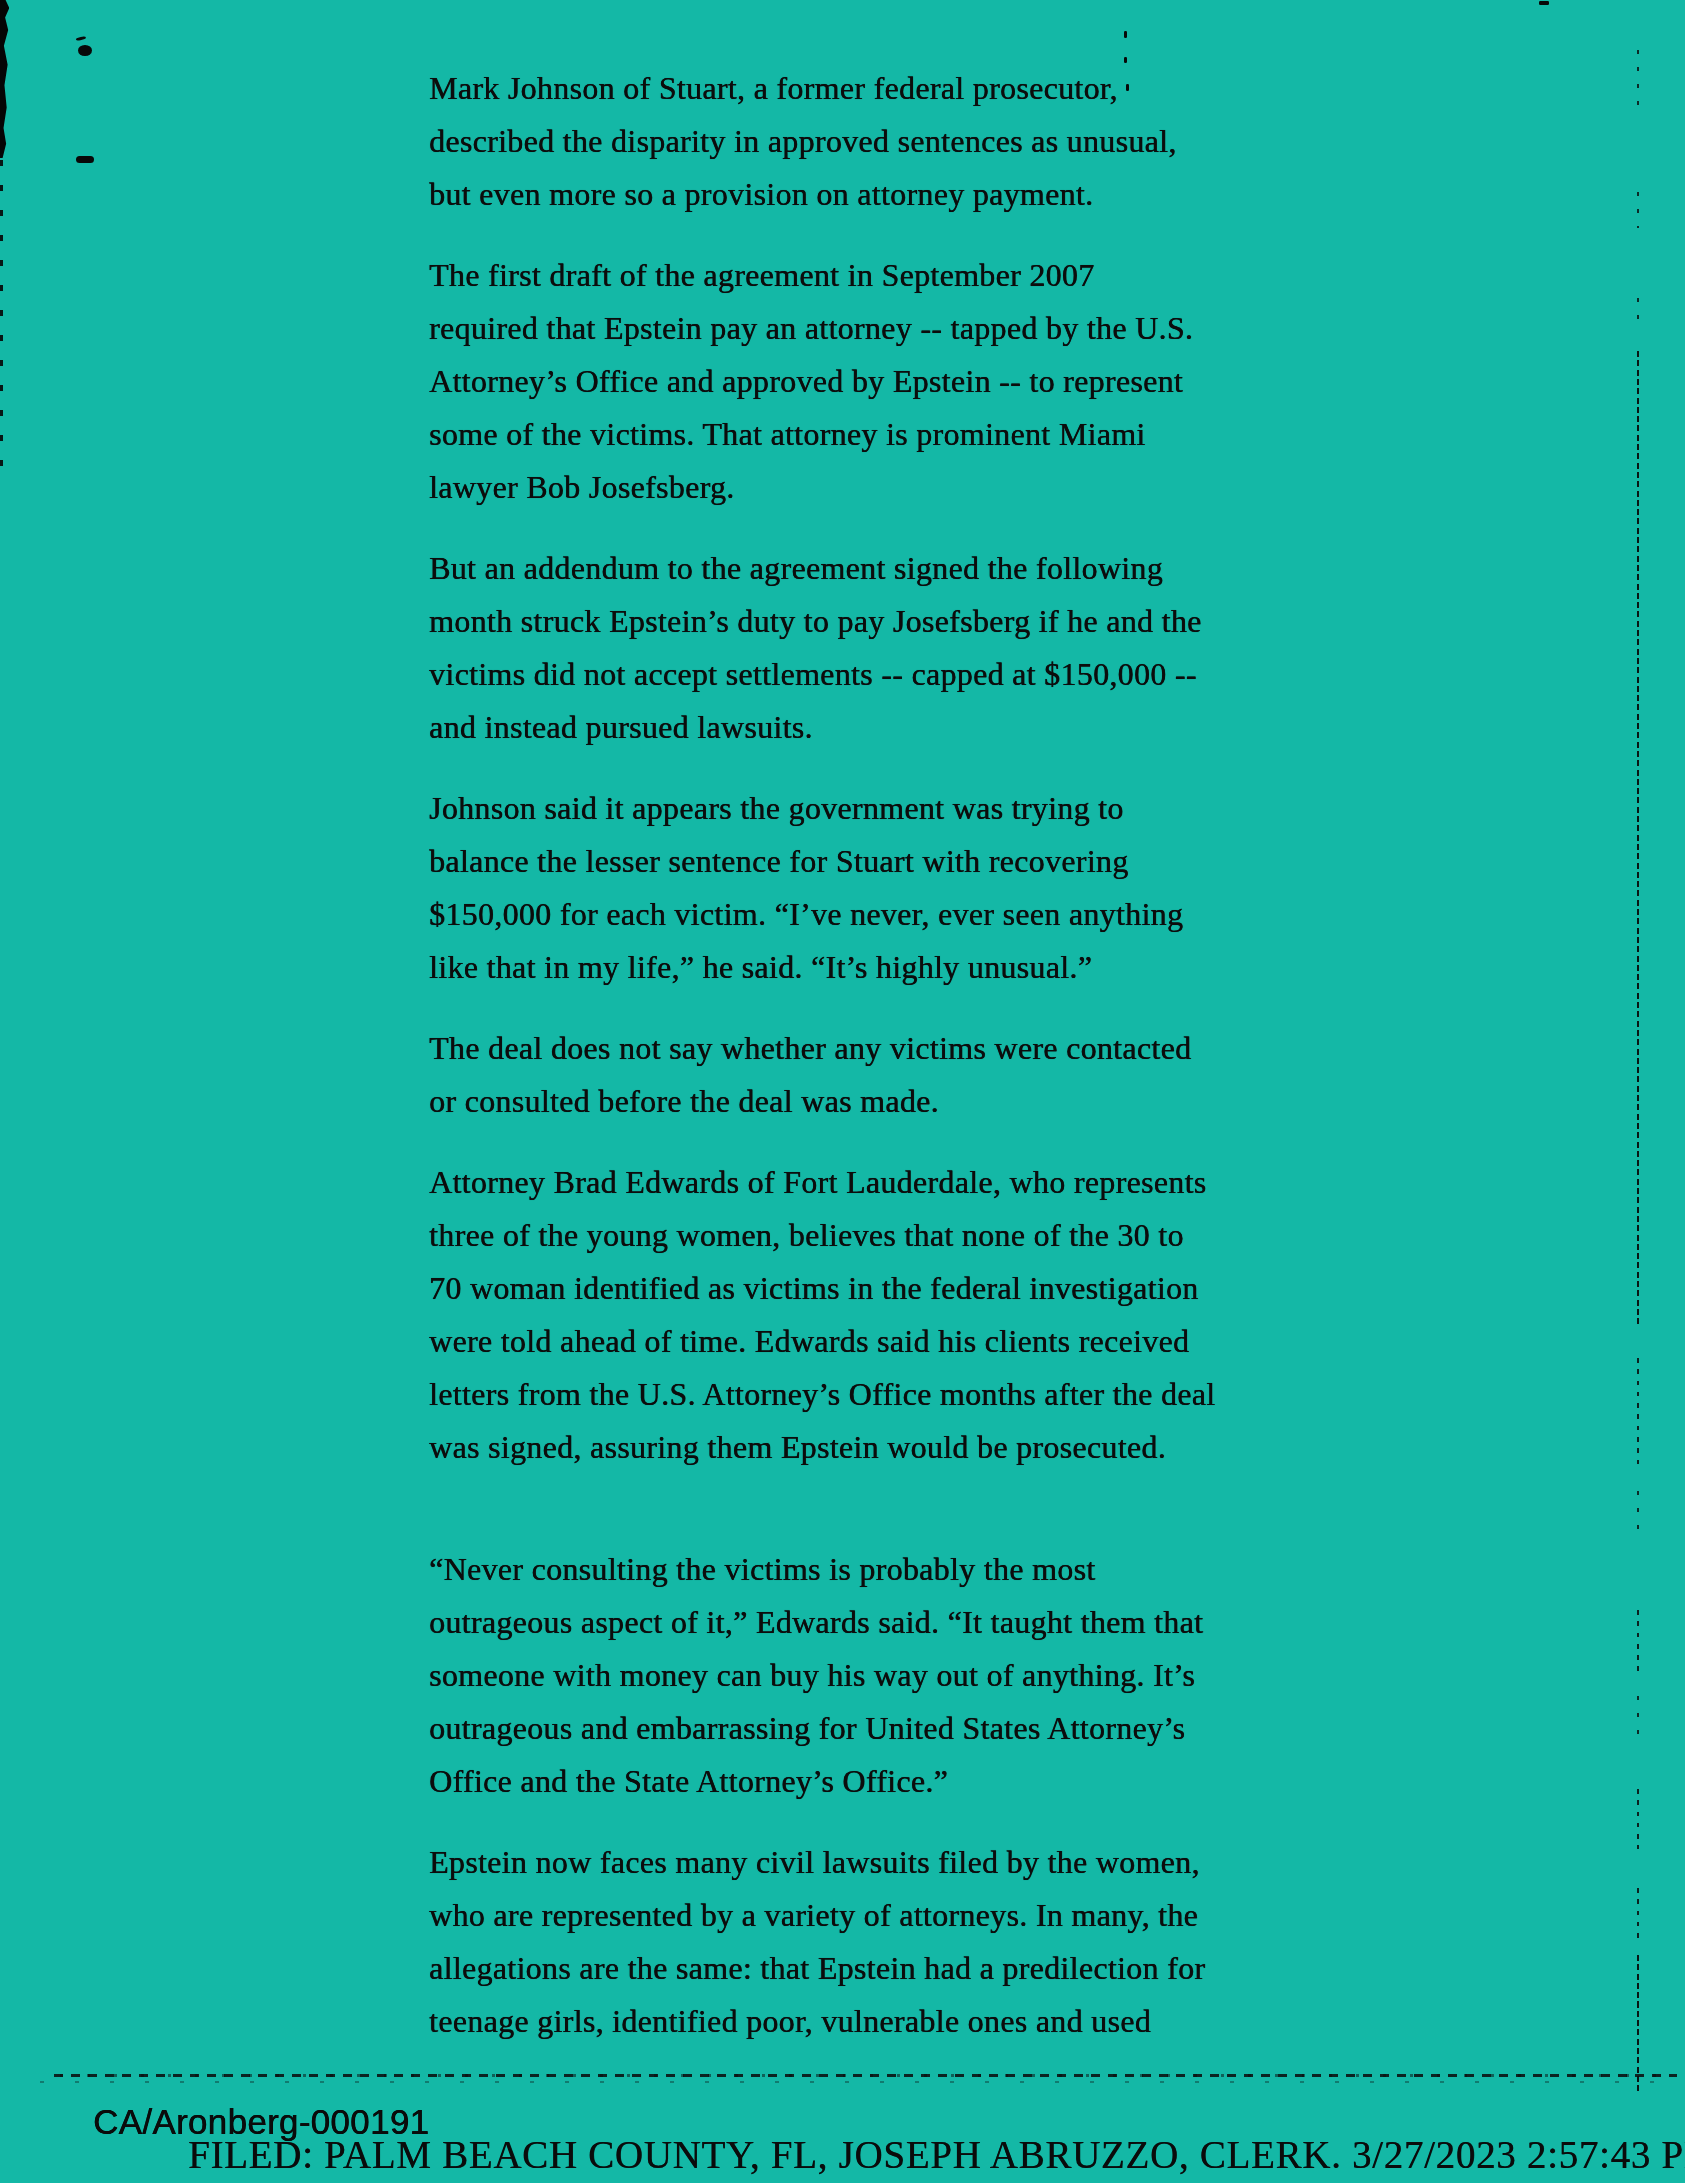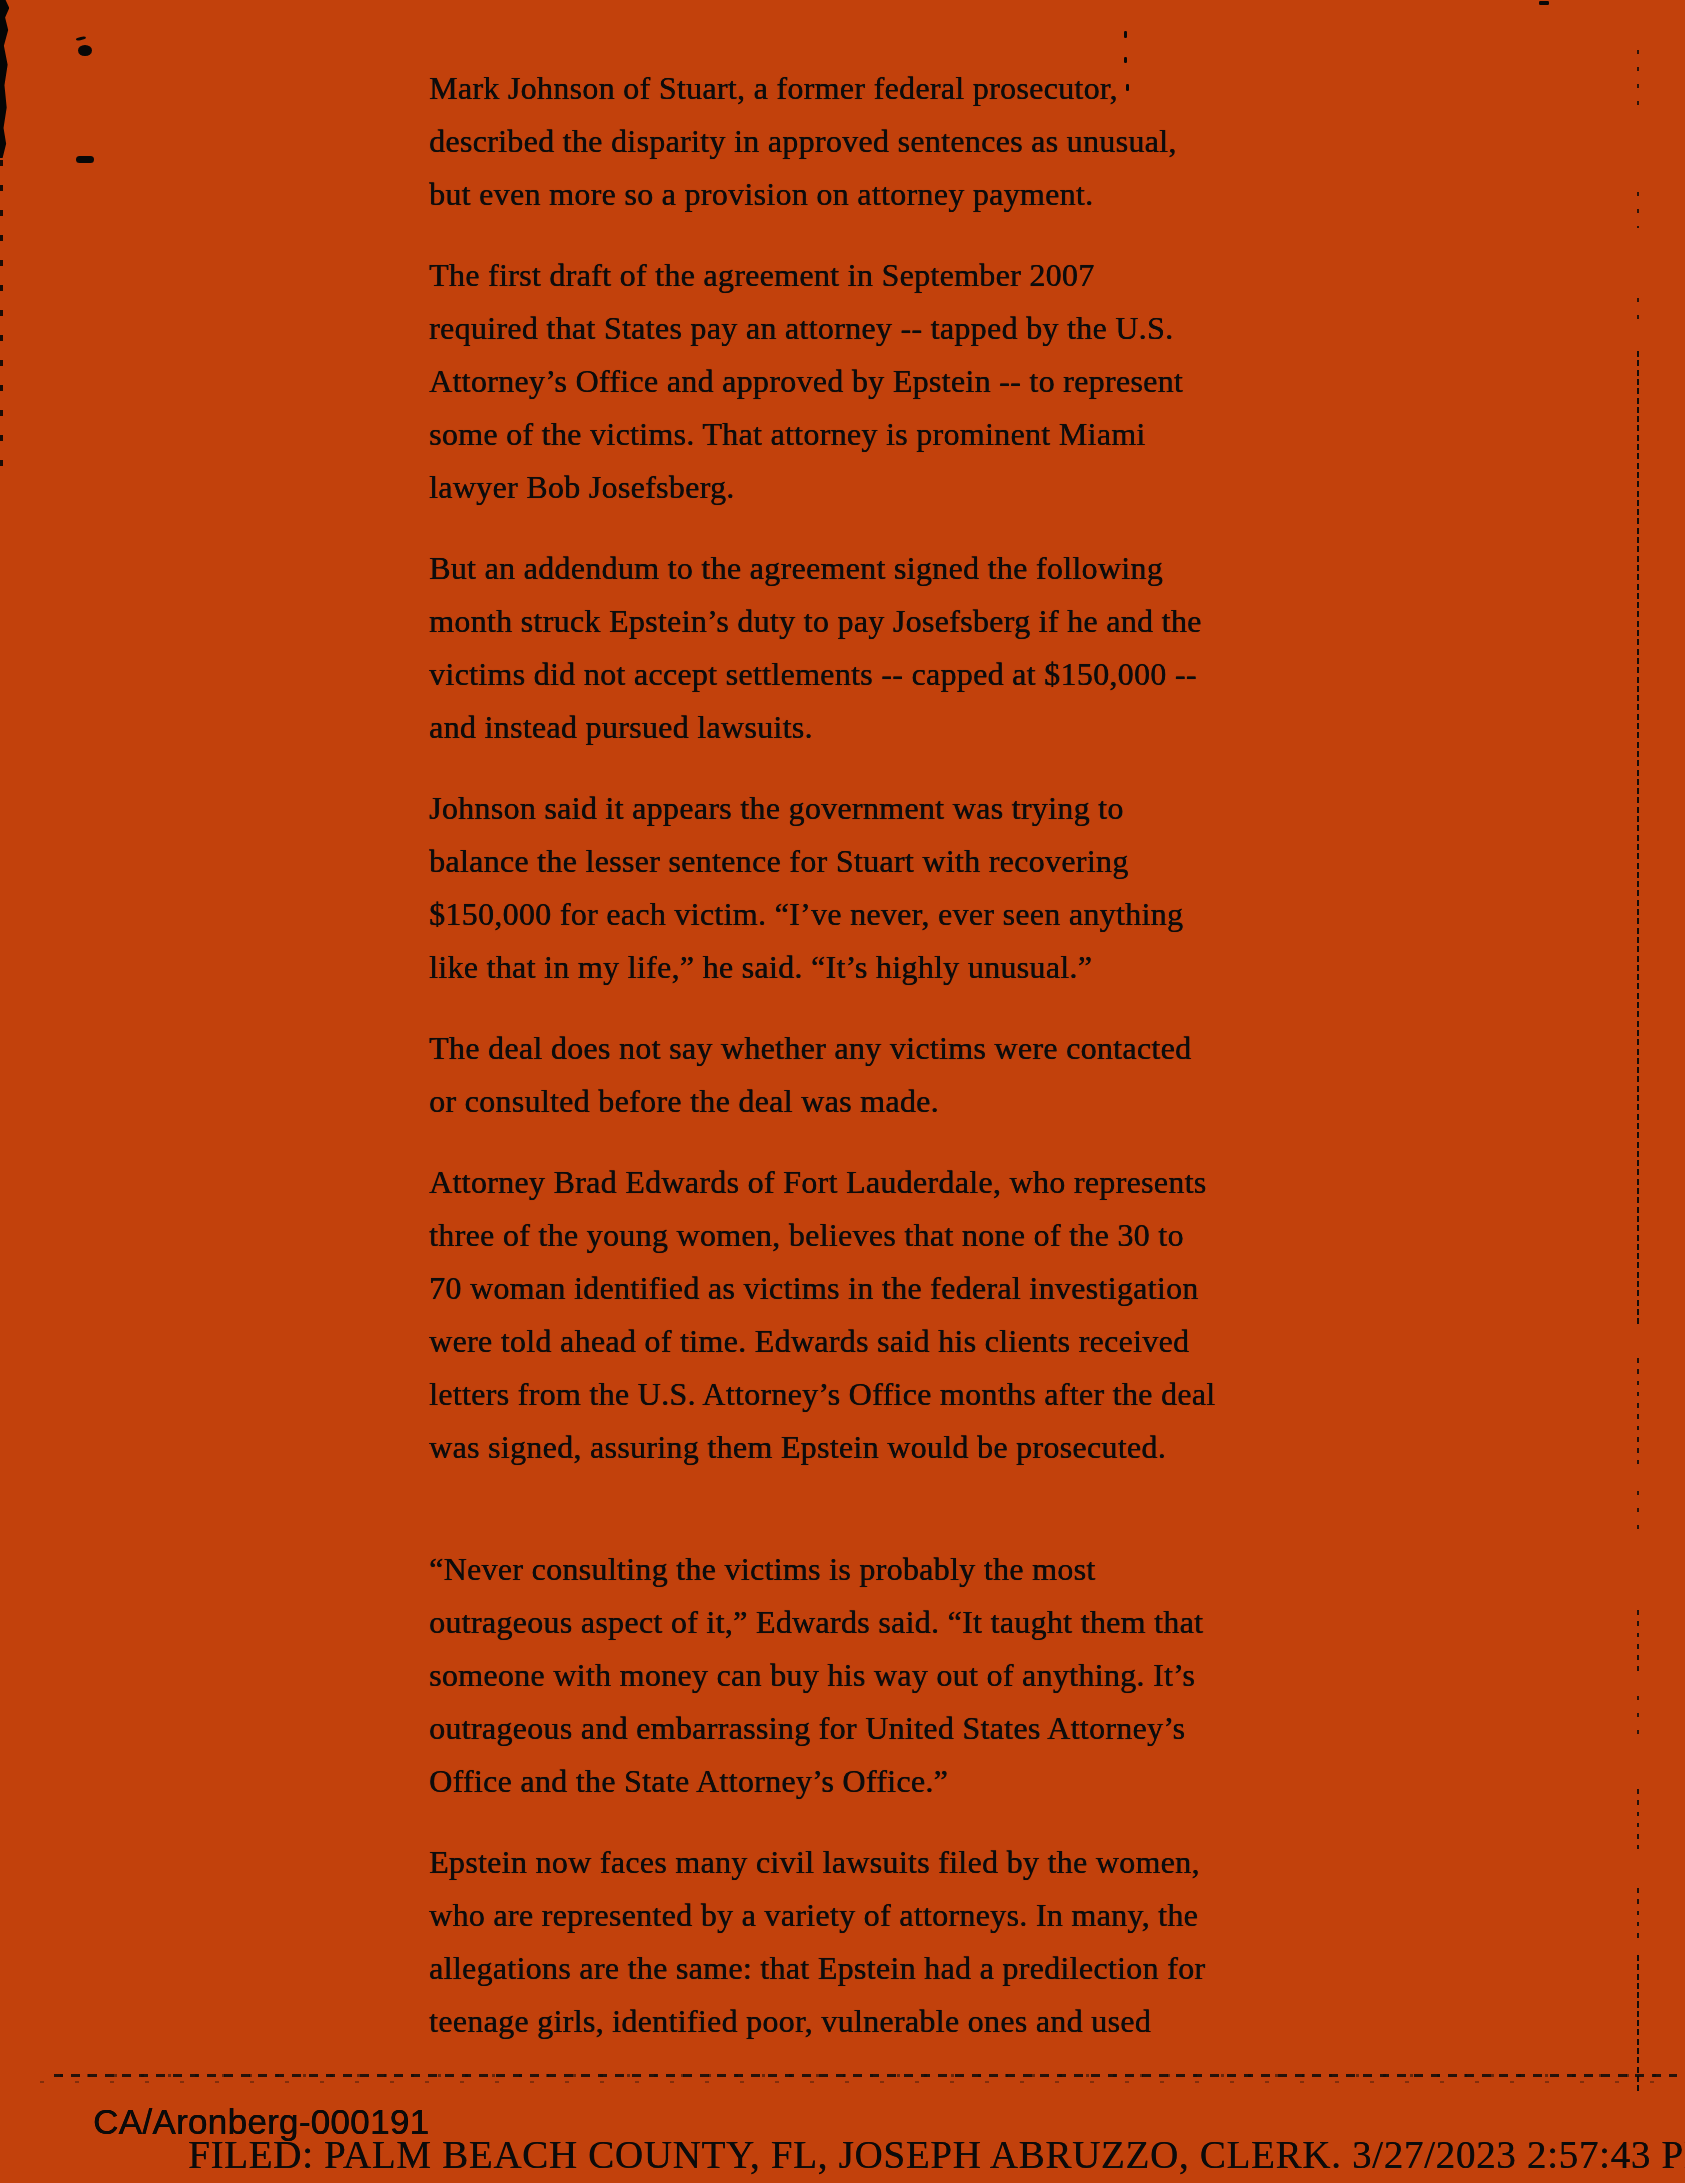--- a/index.html
+++ b/index.html
@@ -4,21 +4,21 @@
 <style>
   html, body {
     margin: 0;
     padding: 0;
     background: #ffffff;
   }
   .page {
     position: relative;
     width: 1686px;
     height: 2183px;
-    background: #c2410c;
+    background: #14b8a6;
     overflow: hidden;
     font-family: "Liberation Serif", serif;
   }
 
   
   .text-column {
     position: absolute;
     left: 429px;
     top: 62px;
     width: 875px;
@@ -164,21 +164,21 @@
   <div class="vseg k dense"></div>
 
   <div class="text-column">
     <div class="para">
         <div class="line">Mark Johnson of Stuart, a former federal prosecutor,</div>
         <div class="line">described the disparity in approved sentences as unusual,</div>
         <div class="line">but even more so a provision on attorney payment.</div>
       </div>
     <div class="para">
         <div class="line">The first draft of the agreement in September 2007</div>
-        <div class="line">required that States pay an attorney -- tapped by the U.S.</div>
+        <div class="line">required that Epstein pay an attorney -- tapped by the U.S.</div>
         <div class="line">Attorney’s Office and approved by Epstein -- to represent</div>
         <div class="line">some of the victims. That attorney is prominent Miami</div>
         <div class="line">lawyer Bob Josefsberg.</div>
       </div>
     <div class="para">
         <div class="line">But an addendum to the agreement signed the following</div>
         <div class="line">month struck Epstein’s duty to pay Josefsberg if he and the</div>
         <div class="line">victims did not accept settlements -- capped at $150,000 --</div>
         <div class="line">and instead pursued lawsuits.</div>
       </div>

